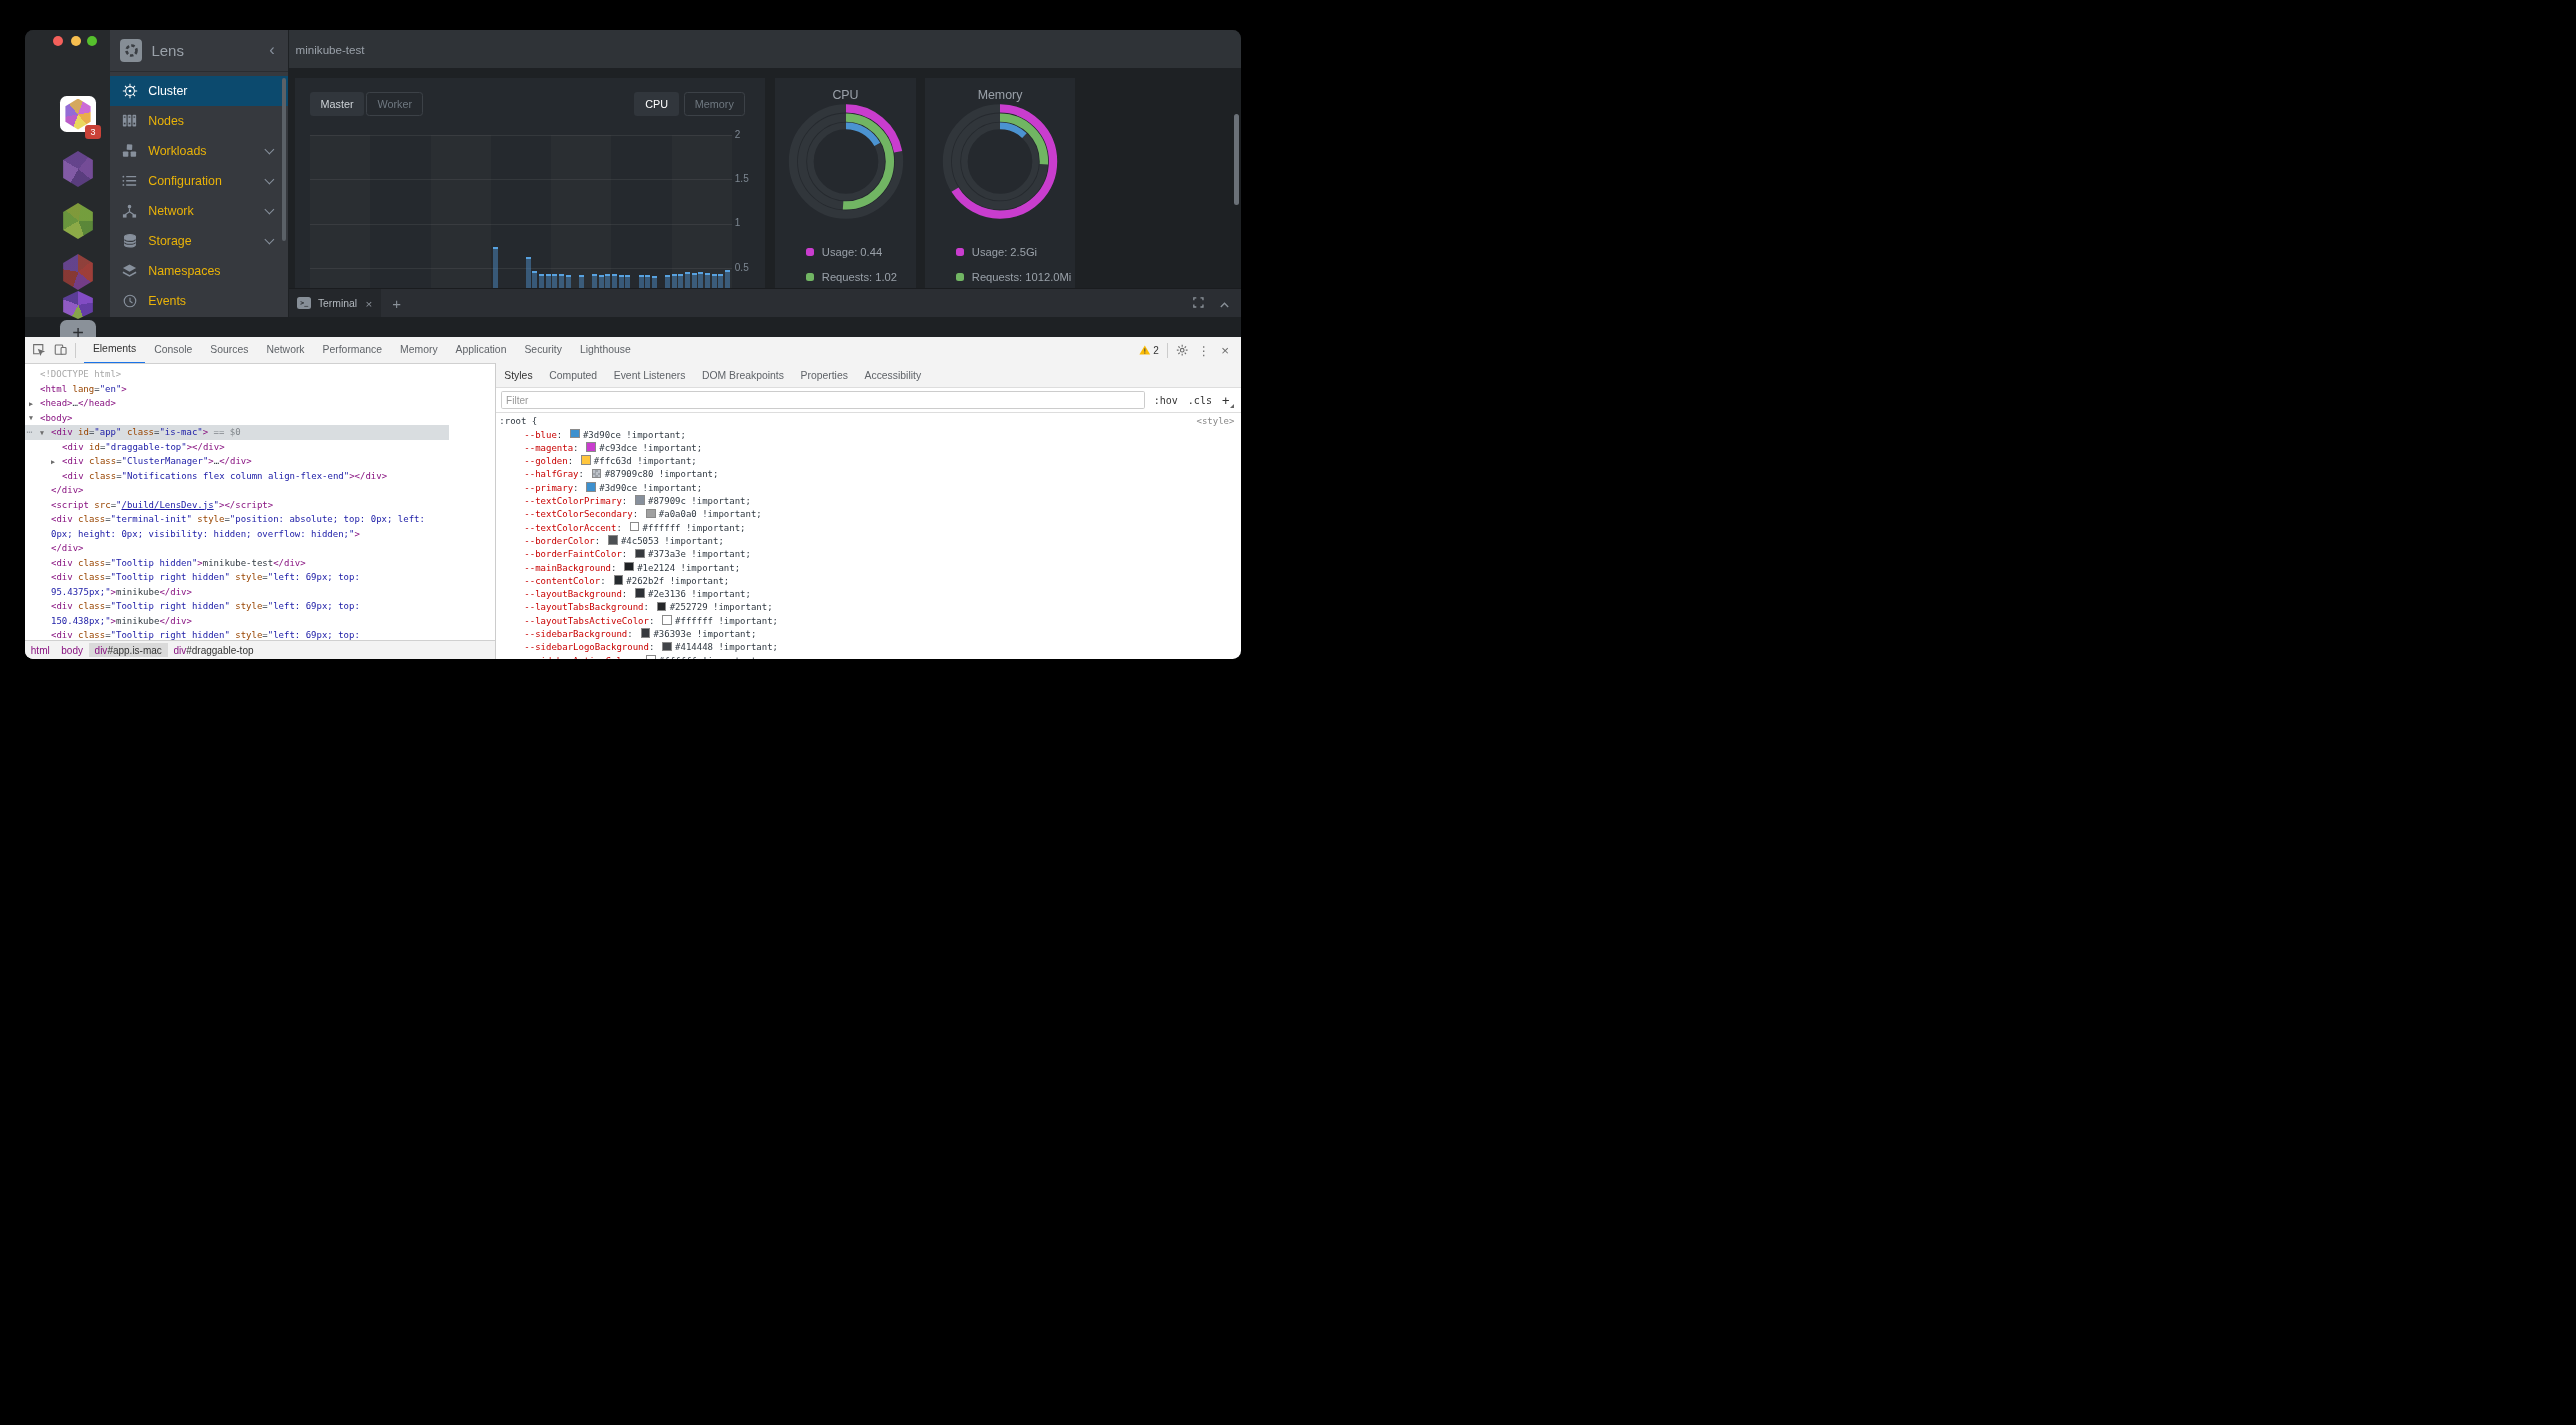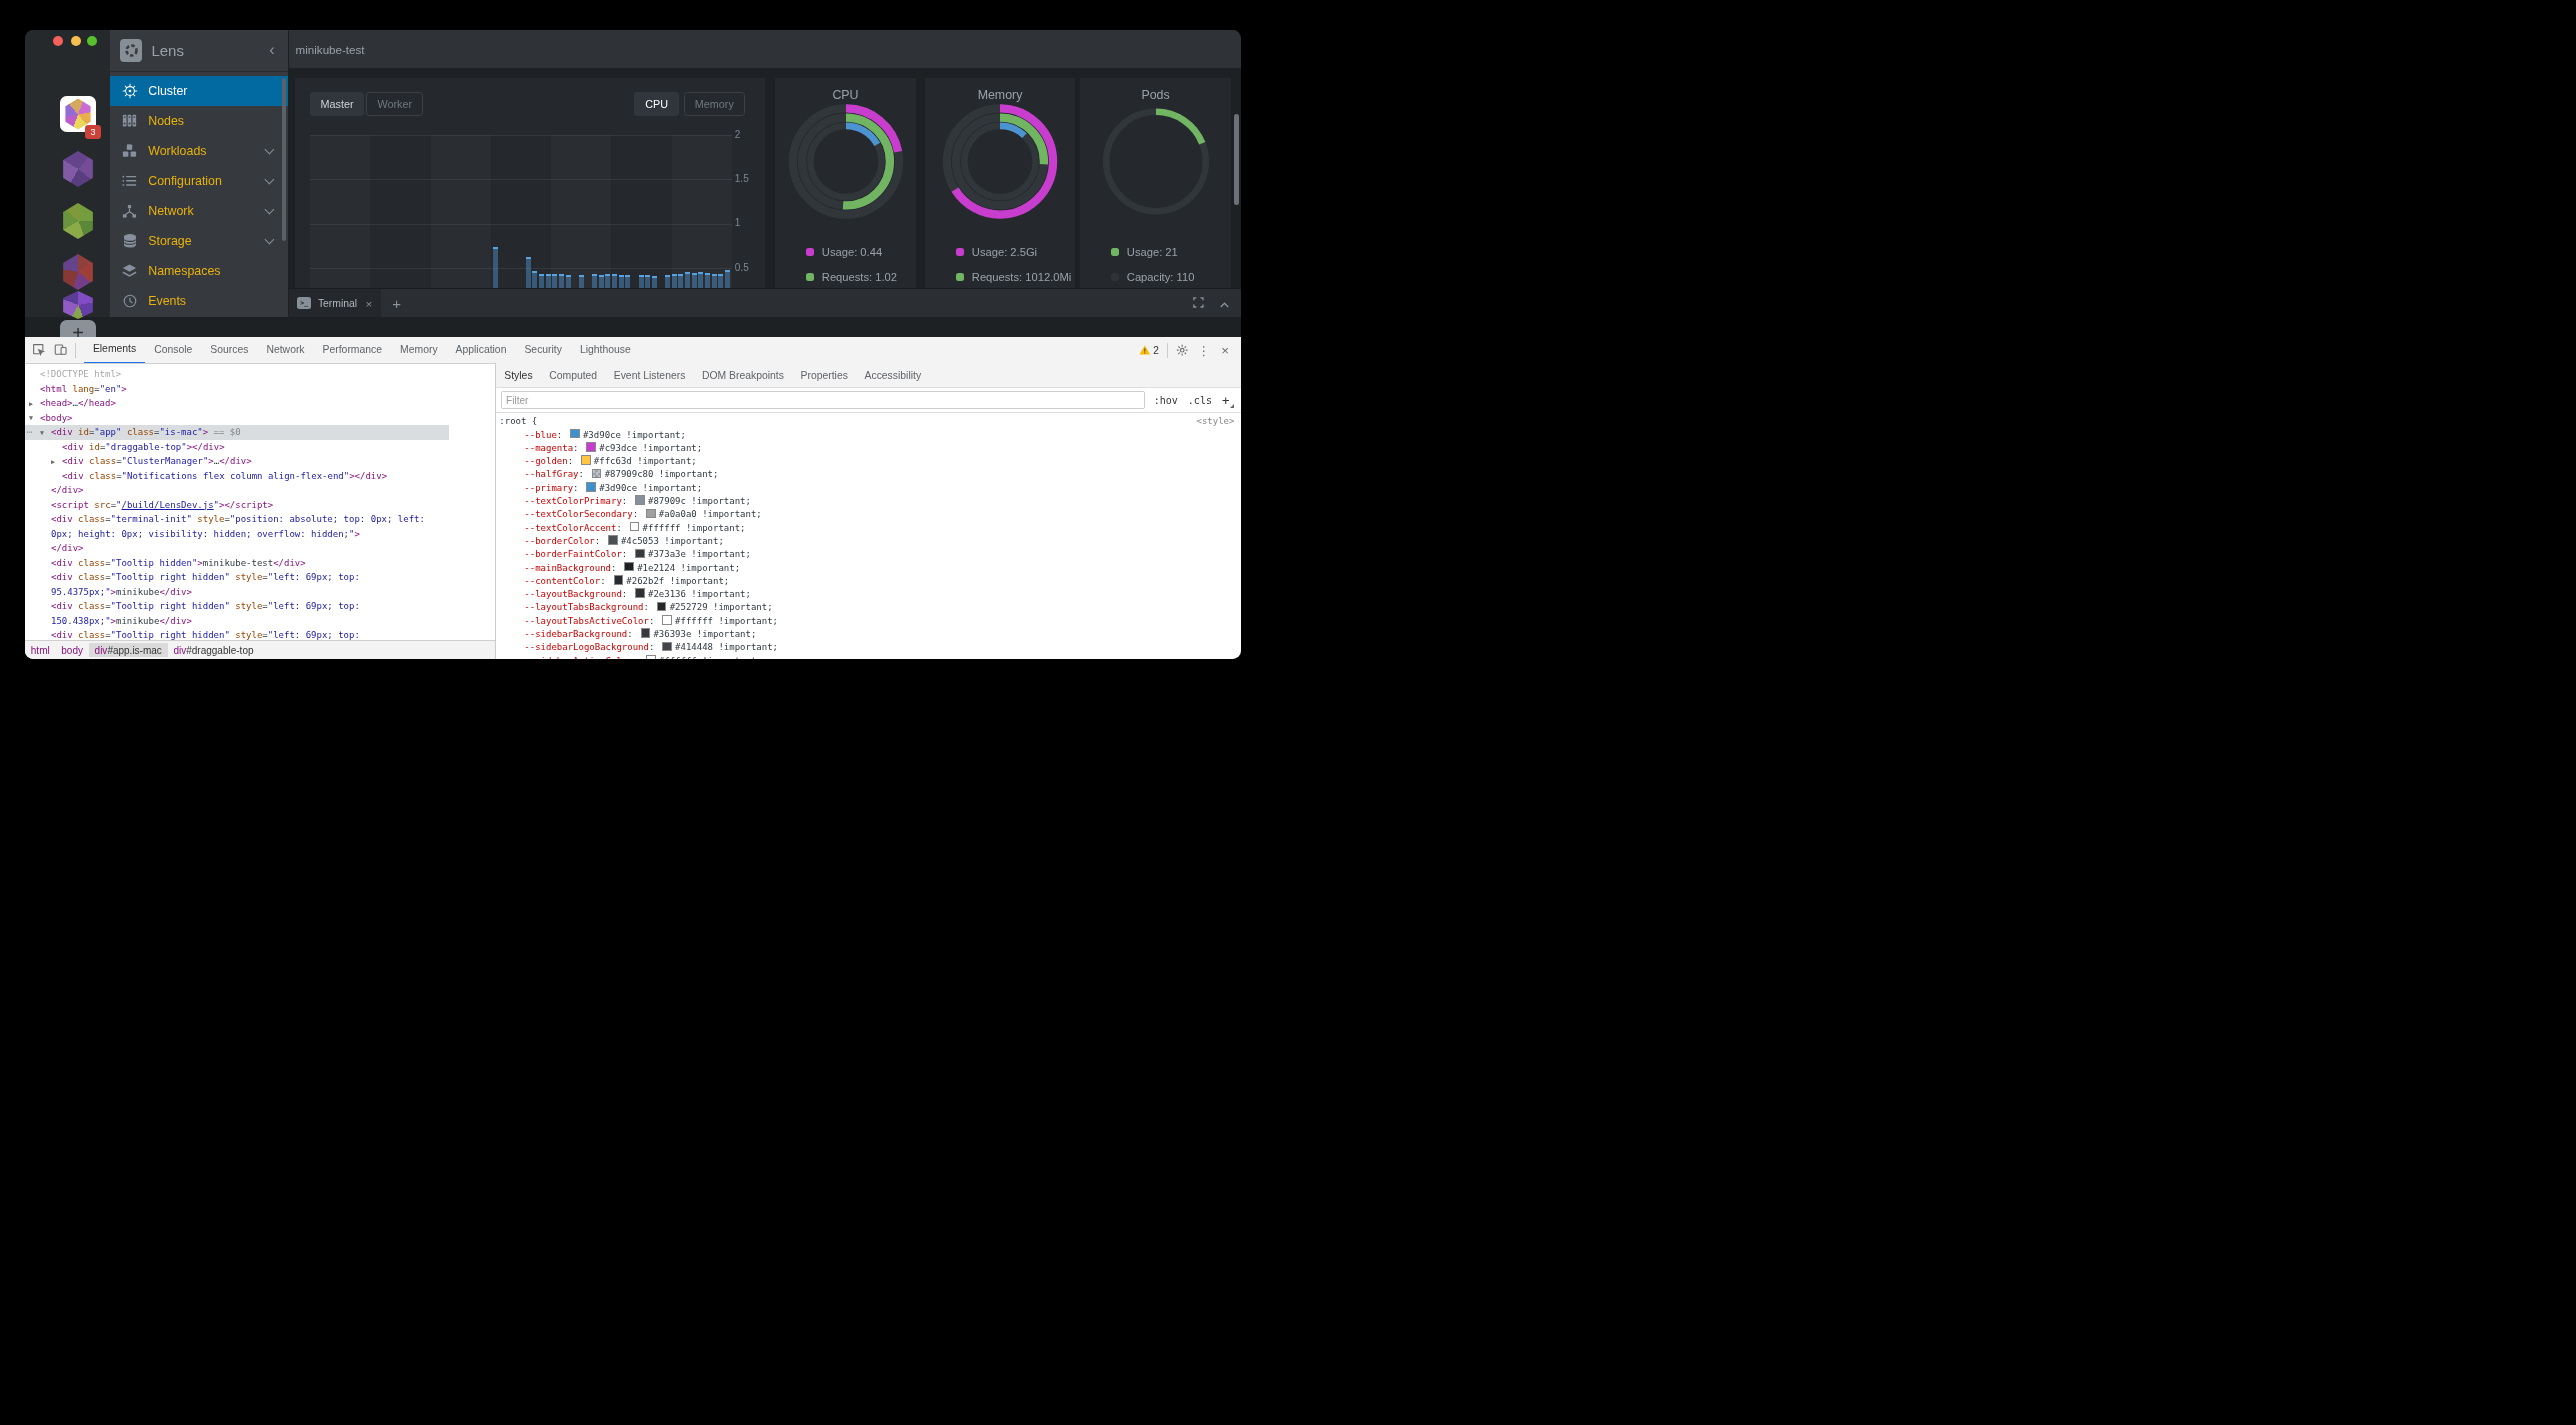--- a/index.html
+++ b/index.html
@@ -18,21 +18,21 @@
 
   
   .sidebar{position:absolute;left:85px;top:0;width:178px;height:287px;background:#36393e;}
   .sb-head{height:41px;border-bottom:0.8px solid rgba(0,0,0,.22);display:flex;align-items:center;padding:0 10px;}
   .sb-logo{width:22.4px;height:22.4px;border-radius:4.1px;background:#868e96;display:flex;align-items:center;justify-content:center;margin-right:9px;}
   .sb-title{color:#9aa1a9;font-size:15px;flex:1;}
   .sb-collapse{color:#87909c;font-size:16.6px;line-height:16.6px;padding:0 3.3px;}
   .nav{position:absolute;top:46px;left:0;right:0;}
   .nav-item{height:30px;display:flex;align-items:center;color:#eab308;font-size:12.4px;cursor:default;position:relative;}
   .nav-item .nicon{width:16.6px;margin:0 10px 0 11.6px;text-align:center;color:#87909c;display:inline-flex;justify-content:center;}
-  .nav-item.active{background:#0369a1;color:#fff;}
+  .nav-item.active{background:#0c4a6e;color:#fff;}
   .nav-item.active .nicon{color:#fff;}
   .nav-chev{position:absolute;right:15px;width:5.8px;height:5.8px;border-right:1.7px solid #87909c;border-bottom:1.7px solid #87909c;transform:rotate(45deg);margin-top:-2.5px;}
   .sb-scroll{position:absolute;right:1.7px;top:48px;width:4.1px;height:163px;background:#5b6167;border-radius:2.5px;}
 
   
   .main{position:absolute;left:264px;top:0;right:0;height:287px;}
   .main-head{height:38px;background:#2f3337;border-bottom:0.8px solid #191b1d;color:#9aa1a9;font-size:11.6px;display:flex;align-items:center;padding-left:6.6px;}
   .content{position:absolute;top:38px;left:0;right:0;bottom:28px;background:#1e2124;overflow:hidden;}
   .panel{position:absolute;top:10px;bottom:-8.3px;background:#25292e;overflow:hidden;}
   #chart-panel{left:5.8px;width:470px;}
@@ -324,35 +324,20 @@
           </svg>
           <div class="legend" style="top: 168px;">
             <span class="sw" style="background: rgb(201, 61, 206);"></span>
             <span>Usage: 2.5Gi</span>
           </div>
           <div class="legend" style="top: 193px;">
             <span class="sw" style="background: rgb(113, 181, 99);"></span>
             <span>Requests: 1012.0Mi</span>
           </div>
         </div>
-      <div class="panel donut-panel" id="donut-2" style="left:791px;width:151px;">
-          <div class="d-title">Pods</div>
-          <svg width="121" height="121" class="donut-svg" viewBox="0 0 146 146">
-            <circle cx="73" cy="73" r="60" fill="none" stroke="#31363b" stroke-width="8"></circle>
-            <circle cx="73" cy="73" r="60" fill="none" stroke="#71b563" stroke-width="8" stroke-dasharray="71.62831250184728 376.99111843077515" transform="rotate(-90 73 73)"></circle>
-          </svg>
-          <div class="legend" style="top: 168px;">
-            <span class="sw" style="background: rgb(113, 181, 99);"></span>
-            <span>Usage: 21</span>
-          </div>
-          <div class="legend" style="top: 193px;">
-            <span class="sw" style="background: rgb(47, 51, 55);"></span>
-            <span>Capacity: 110</span>
-          </div>
-        </div>
       <div class="v-scroll"></div>
     </div>
   </div>
 
   <div class="terminal-bar">
     <div class="term-tab">
       <div class="term-icon">&gt;_</div>
       <div class="term-label">Terminal</div>
       <div class="term-x">×</div>
     </div>

